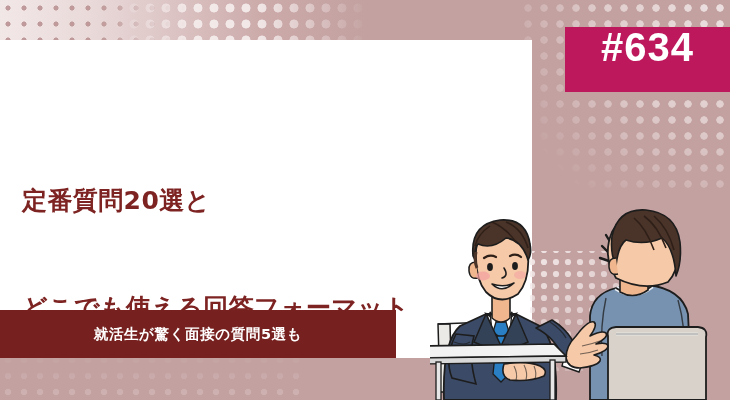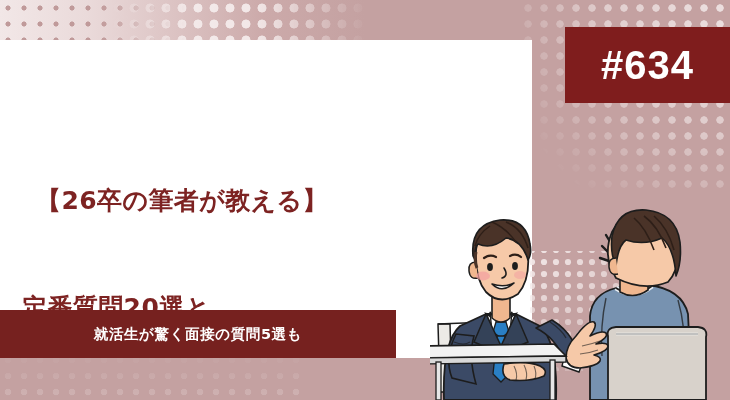--- a/index.html
+++ b/index.html
@@ -44,23 +44,23 @@
   .halftone-bottomleft{
     position:absolute;left:0;top:352px;width:300px;height:48px;
     background:
       radial-gradient(circle at 50% 50%, rgba(235,220,220,.5) 3.0px, rgba(235,220,220,0) 3.6px) 0 0/16px 16px;
     -webkit-mask-image:linear-gradient(180deg,rgba(0,0,0,0) 0%,rgba(0,0,0,.6) 100%);
             mask-image:linear-gradient(180deg,rgba(0,0,0,0) 0%,rgba(0,0,0,.6) 100%);
   }
 
   
   .badge{
-    position:absolute;left:565px;top:27px;width:165px;height:76px;
-    background:#7f1d1d;
-    display:flex;align-items:center;justify-content:center;
+    position:absolute;left:565px;top:27px;width:165px;height:65px;
+    background:#be185d;
+    display:flex;align-items:flex-start;justify-content:center;
   }
   .badge-text{
     color:#ffffff;font-size:40px;font-weight:700;letter-spacing:1px;
     font-family:"Liberation Sans","DejaVu Sans",sans-serif;
     line-height:1;
   }
 
   
   .card{
     position:absolute;left:0;top:40px;width:532px;height:318px;
@@ -109,21 +109,20 @@
   <div class="halftone-right"></div>
   <div class="halftone-bottomleft"></div>
 
   <div class="badge">
     <span class="badge-text">#634</span>
   </div>
 
   <div class="card"></div>
 
   <div class="headline">
-    <span class="l1">【26卒の筆者が教える】</span>
     <span class="l2">定番質問20選と</span>
     <span class="l3">どこでも使える回答フォーマット</span>
   </div>
 
   <div class="subband">
     <span class="subband-text">就活生が驚く面接の質問5選も</span>
   </div>
 
   <div class="illustration">
     <svg width="300" height="204" viewBox="0 0 300 204" xmlns="http://www.w3.org/2000/svg">

